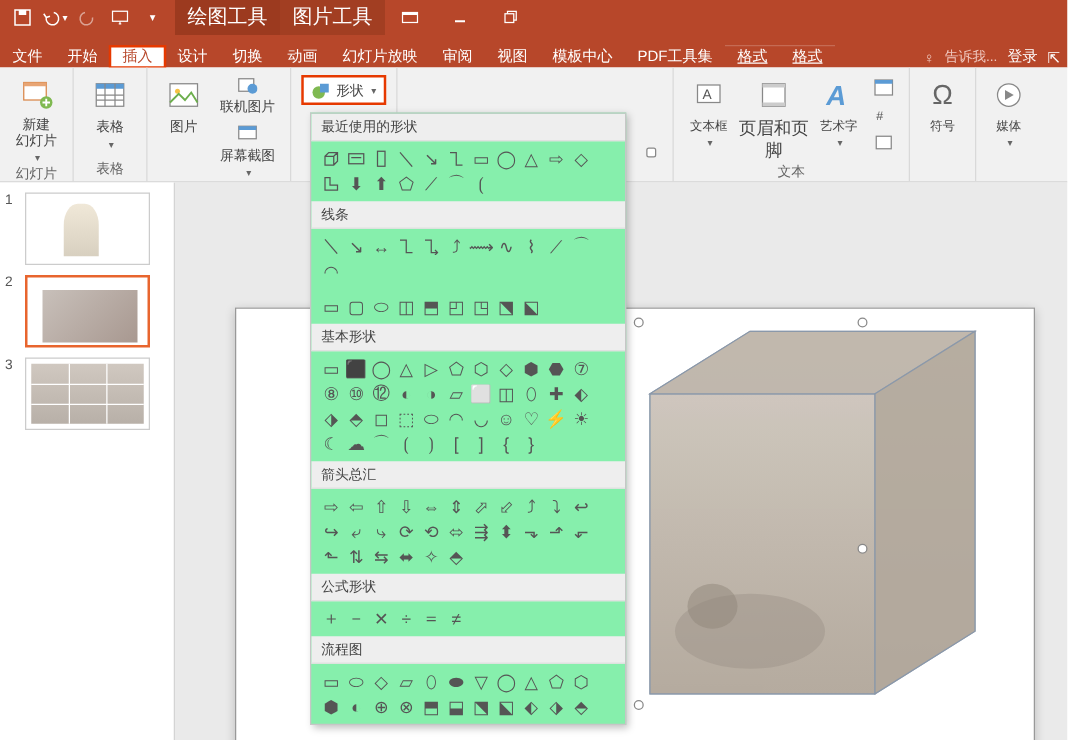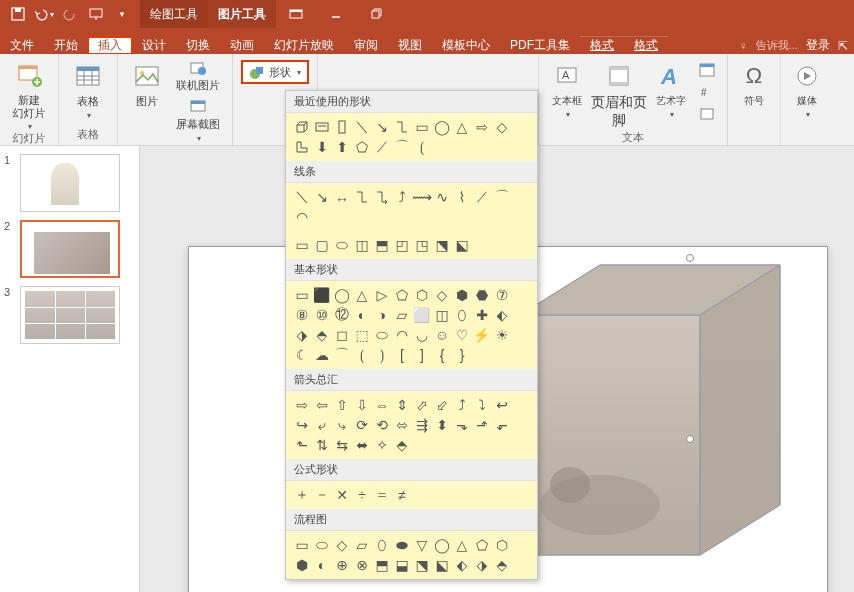--- a/index.html
+++ b/index.html
@@ -3,22 +3,22 @@
 <meta charset="utf-8">
 <style>
 * { margin: 0; padding: 0; box-sizing: border-box; font-family: "Microsoft YaHei", sans-serif; }
 body { width: 854px; height: 592px; overflow: hidden; background: #fff; position: relative; }
 
 .titlebar { height: 28px; background: #B7472A; display: flex; align-items: center; color: #fff; font-size: 12px; }
 .titlebar .qat { display: flex; align-items: center; gap: 2px; padding: 0 6px; }
 .titlebar .qat-btn { width: 24px; height: 24px; display: flex; align-items: center; justify-content: center; cursor: pointer; }
 .titlebar .title { flex: 1; text-align: center; }
 .titlebar .context-tabs { display: flex; }
-.titlebar .context-tab { padding: 0 10px; height: 28px; line-height: 28px; background: #9C3A1F; font-size: 12px; }
-.titlebar .context-tab.pic { background: #A23E22; font-weight: bold; }
+.titlebar .context-tab { padding: 0 10px; height: 28px; line-height: 28px; background: #9C3A1F; font-size: 16px; }
+.titlebar .context-tab.pic { background: #A23E22; }
 .titlebar .winbtns { display: flex; }
 .titlebar .winbtn { width: 40px; height: 28px; display: flex; align-items: center; justify-content: center; cursor: pointer; }
 
 .tabbar { height: 26px; background: #B7472A; display: flex; align-items: flex-end; color: #fff; font-size: 12px; position: relative; }
 .tabbar .tab { padding: 0 10px; display: flex; align-items: center; cursor: pointer; }
 .tabbar .tab.active { background: #fff; color: #B7472A; outline: 2px solid #E63900; outline-offset: -1px; }
 .tabbar .tab.format { border-top: 1px solid rgba(255,255,255,0.2); text-decoration: underline; }
 .tabbar .right { margin-left: auto; display: flex; align-items: center; gap: 8px; padding-right: 6px; }
 .tabbar .tellme { color: #f0c8bf; font-size: 11px; }
 
@@ -26,21 +26,21 @@
 .group { display: flex; flex-direction: column; align-items: center; padding: 4px 8px 0; border-right: 1px solid #D9D9D9; }
 .group-body { display: flex; align-items: flex-start; gap: 4px; flex: 1; }
 .group-label { font-size: 11px; color: #666; padding-bottom: 3px; }
 .bigbtn { width: 42px; display: flex; flex-direction: column; align-items: center; gap: 2px; cursor: pointer; font-size: 11px; color: #444; text-align: center; padding-top: 2px; }
 .bigbtn .ico { width: 32px; height: 32px; display: flex; align-items: center; justify-content: center; }
 .smallrow { display: flex; align-items: center; gap: 2px; font-size: 11px; color: #444; padding: 2px 4px; cursor: pointer; white-space: nowrap; flex-direction: column; }
 .smallcol { display: flex; flex-direction: column; gap: 2px; }
 .shapes-btn { display: flex; align-items: center; gap: 4px; background: #fff; border: 2px solid #E63900; padding: 2px 6px; font-size: 11px; color: #444; cursor: pointer; }
 .arrow-dn { font-size: 8px; color: #666; margin-left: 2px; }
 
-.shapes-dropdown { position: absolute; left: 248px; top: 90px; width: 253px; background: #fef9c3; border: 1px solid #C6C6C6; box-shadow: 2px 2px 6px rgba(0,0,0,0.25); z-index: 100; max-height: 502px; overflow: hidden; margin-left: 37px; }
+.shapes-dropdown { position: absolute; left: 248px; top: 90px; width: 253px; background: #86efac; border: 1px solid #C6C6C6; box-shadow: 2px 2px 6px rgba(0,0,0,0.25); z-index: 100; max-height: 502px; overflow: hidden; }
 .sd-cat { background: #EEEEEE; padding: 3px 8px; font-size: 11px; color: #444; border-bottom: 1px solid #E0E0E0; }
 .sd-grid { display: flex; flex-wrap: wrap; padding: 4px 6px; gap: 0; }
 .sd-item { width: 20px; height: 20px; display: flex; align-items: center; justify-content: center; cursor: pointer; font-size: 14px; color: #555; }
 .sd-item svg { width: 14px; height: 14px; }
 
 .workspace { position: absolute; top: 146px; left: 0; right: 0; bottom: 0; display: flex; background: #EAEAEA; }
 .thumbs { width: 140px; background: #fff; border-right: 1px solid #D4D4D4; padding: 8px 4px; display: flex; flex-direction: column; gap: 8px; }
 .thumb-row { display: flex; gap: 4px; align-items: flex-start; }
 .thumb-num { font-size: 11px; color: #555; width: 12px; }
 .thumb { width: 100px; height: 58px; background: #fff; border: 1px solid #ccc; position: relative; }

